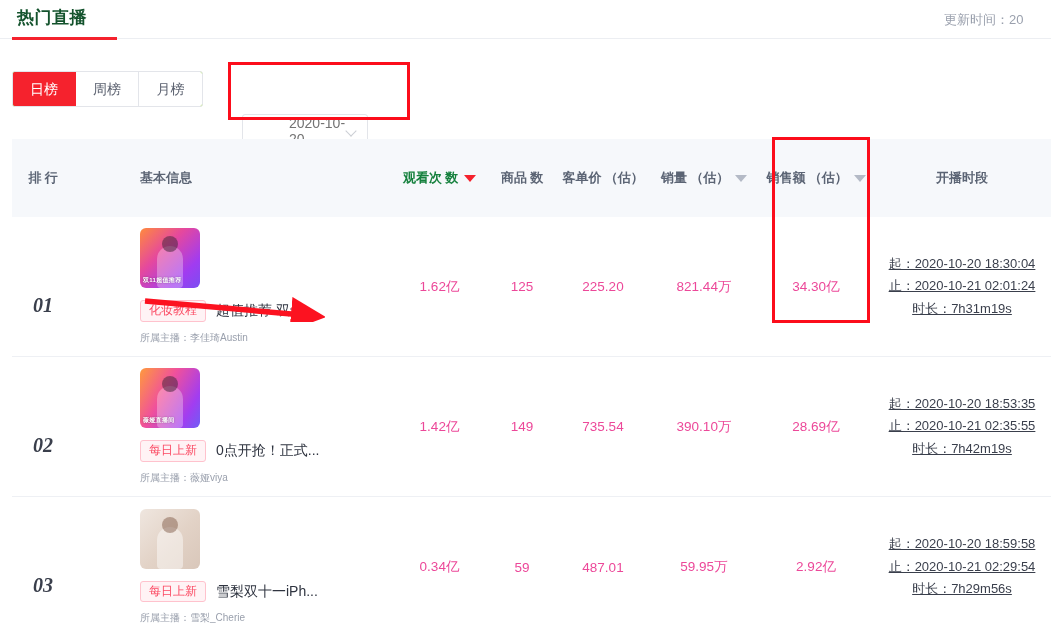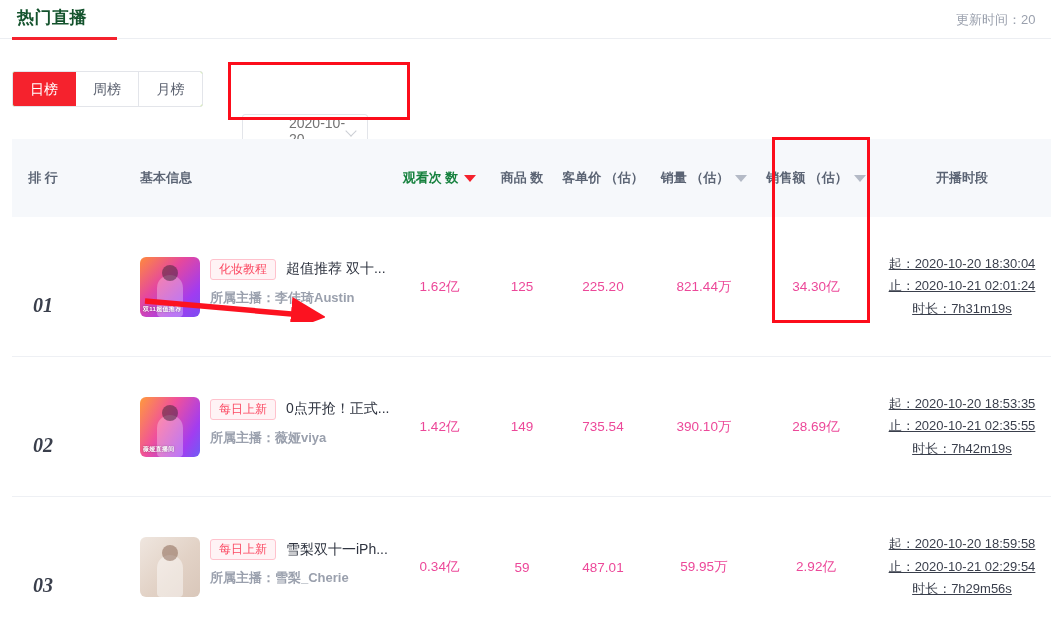--- a/index.html
+++ b/index.html
@@ -29,21 +29,21 @@
     letter-spacing: 0.5px;
   }
   .title-underline {
     position: absolute;
     left: 12px; top: 37px;
     width: 105px; height: 3px;
     background: #f5222d;
   }
   .update-time {
     position: absolute;
-    right: 0px; top: 11px;
+    right: 12px; top: 11px;
     font-size: 13px;
     color: #9aa0ad;
     white-space: nowrap;
     overflow: hidden;
     width: 95px;
   }
 
   
   .filterbar {
     position: relative;
@@ -121,20 +121,21 @@
   }
   .th, .td {
     font-size: 13px;
     text-align: center;
     padding: 0 2px;
   }
   .th {
     color: #5b6474;
     font-weight: bold;
     line-height: 1.45;
+    font-family: Liberation Serif, serif;
   }
   .th.sorted { color: #15803d; }
   .th-inner {
     display: inline-flex;
     align-items: center;
     justify-content: center;
     gap: 6px;
   }
   .th-txt { display: inline-block; }
   .caret {
@@ -172,20 +173,21 @@
     font-family: "Liberation Serif", serif;
     font-weight: 600;
     margin-top: 37px;
   }
 
   .info-cell {
     display: flex;
     align-items: flex-start;
     gap: 10px;
     padding-left: 66px;
+    flex-direction: column;
   }
   .thumb {
     width: 60px; height: 60px;
     border-radius: 6px;
     flex: 0 0 60px;
     position: relative;
     overflow: hidden;
   }
   .thumb-cap {
     position: absolute;
@@ -235,24 +237,23 @@
   }
   .live-title {
     font-size: 14px;
     color: #2f3440;
     white-space: nowrap;
     overflow: hidden;
     max-width: 150px;
     text-overflow: ellipsis;
   }
   .host {
-    font-size: 13px;
+    font-size: 10px;
     color: #9aa0ad;
     white-space: nowrap;
-    font-weight: bold;
   }
 
   .td-num { font-size: 13.5px; color: #ec4899; }
 
   .timecell {
     font-size: 13px;
     color: #3a3f4c;
     line-height: 1.72;
     text-align: center;
     padding: 0 4px;

